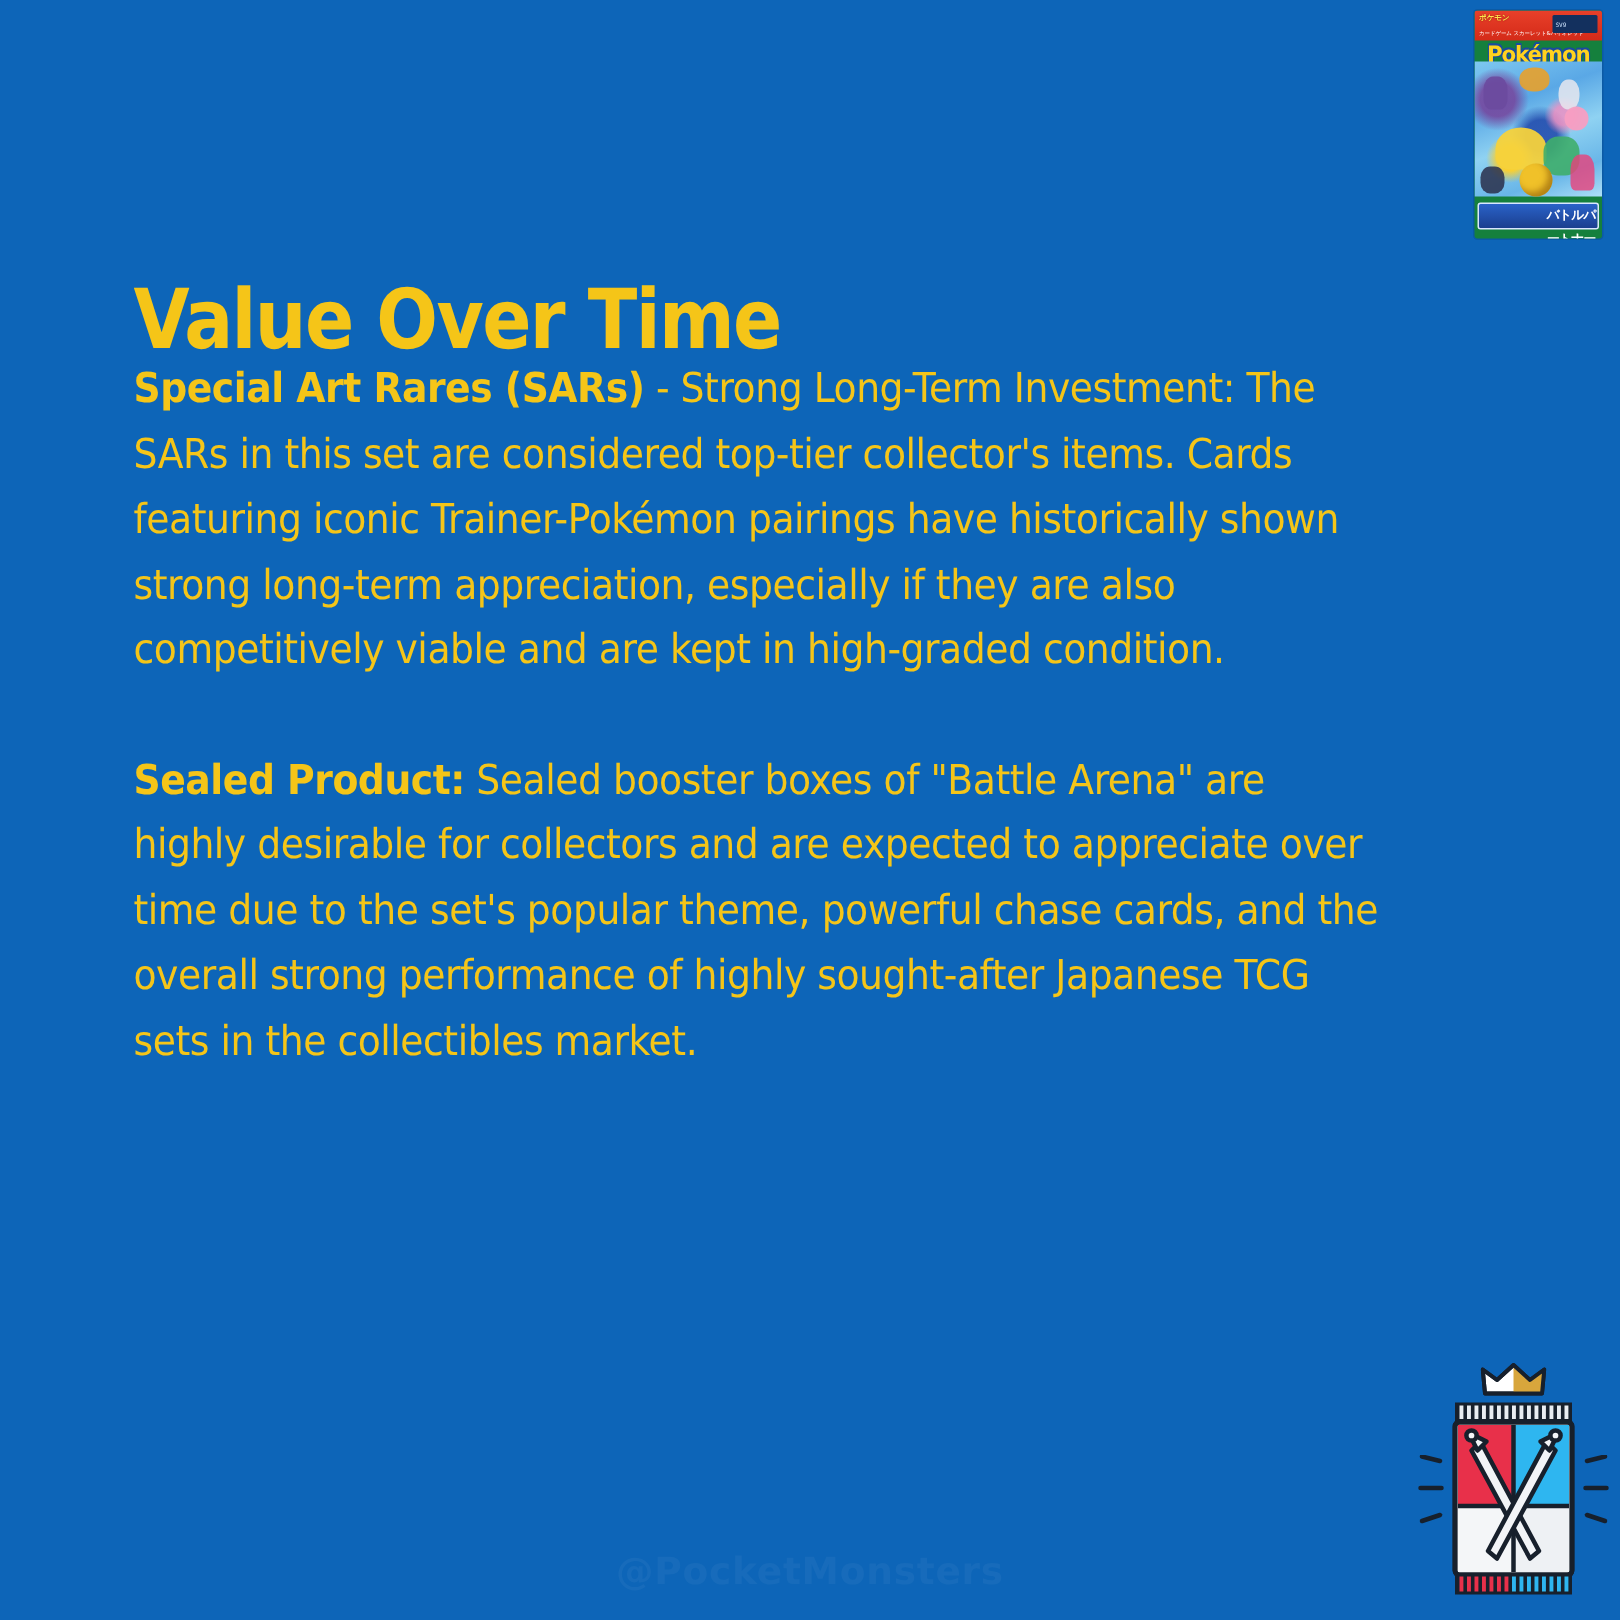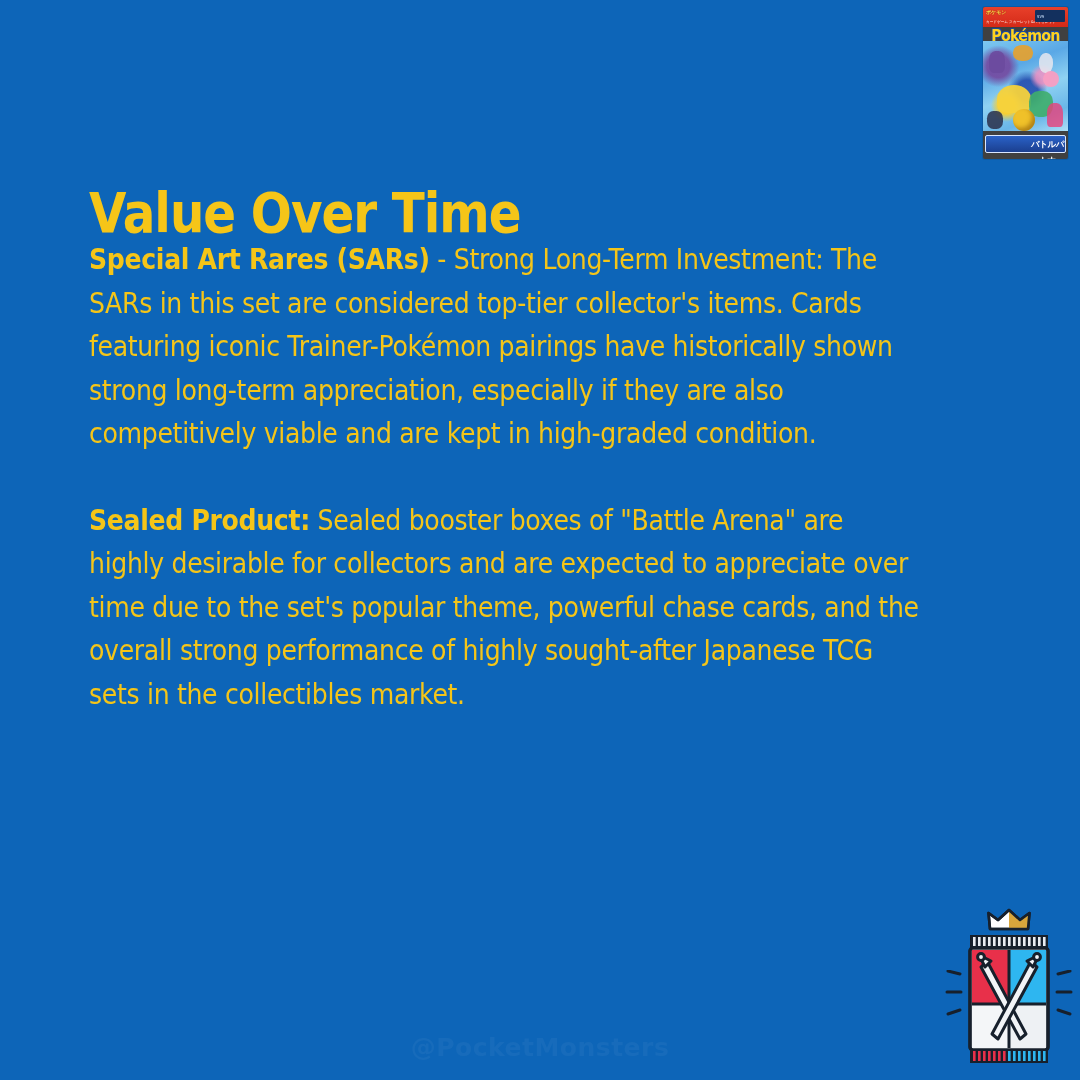--- a/index.html
+++ b/index.html
@@ -54,21 +54,21 @@
     font-weight: bold;
   }
 
   
   #pack-photo {
     position: absolute;
     left: 983px;
     top: 7px;
     width: 85px;
     height: 152px;
-    background: #404040;
+    background: #15803d;
     border-radius: 2px;
     overflow: hidden;
     box-shadow: 0 0 0 1px rgba(0,0,0,0.10);
   }
   .pk-top {
     position: absolute; left: 0; top: 0; width: 100%; height: 20px;
     background: linear-gradient(180deg,#e8402a 0%, #d42a18 100%);
   }
   .pk-top .jp1 {
     position: absolute; left: 3px; top: 2px;

